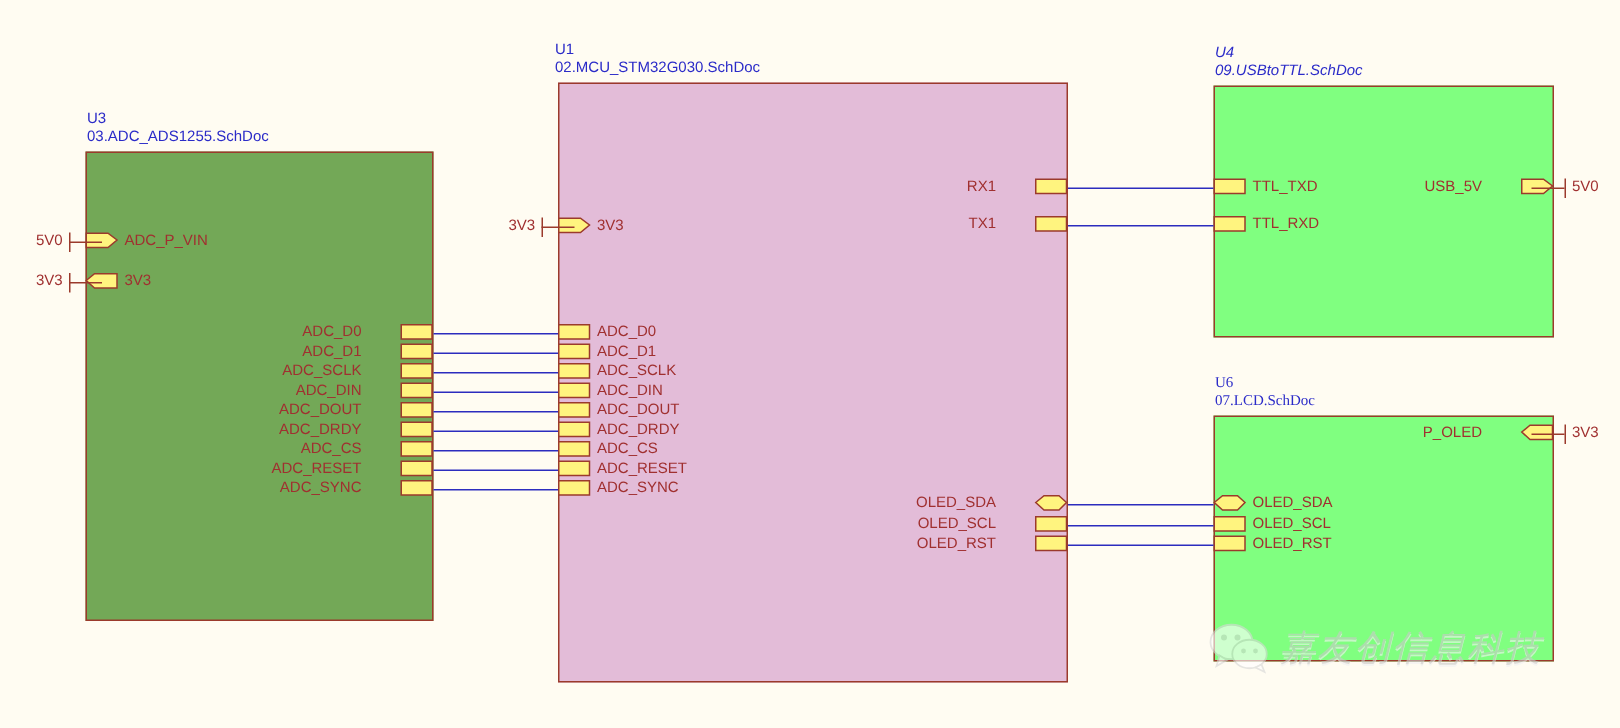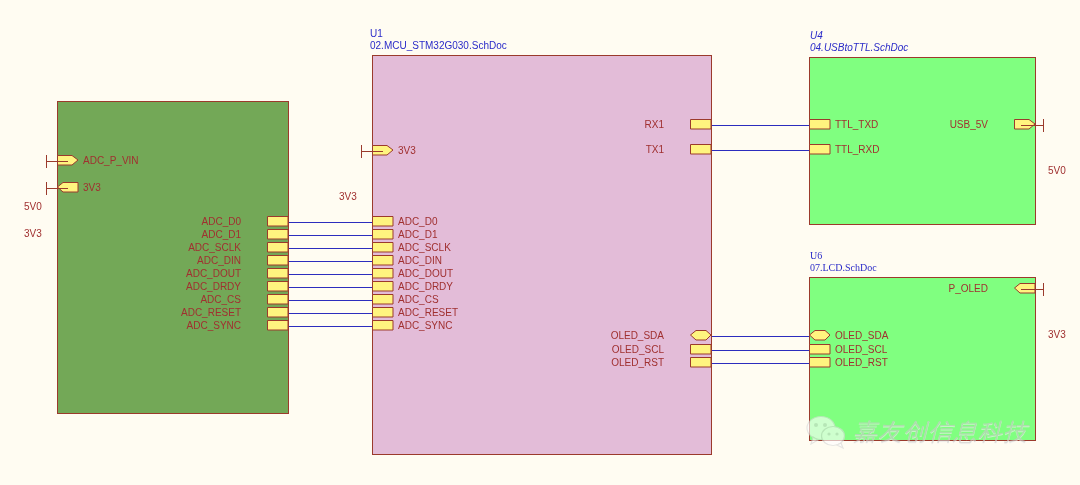--- a/index.html
+++ b/index.html
@@ -22,36 +22,37 @@
   .entry{position:absolute;width:0;height:0;}
   .entry .shape{position:absolute;left:0;top:0;}
   .entry .nm{position:absolute;color:#A03030;font-size:10px;line-height:10px;white-space:nowrap;top:1px;}
   .entry .nm.right{left:26px;}
   .entry .nm.left{right:26px;text-align:right;}
 
   .wire{position:absolute;background:#2C2CBE;height:1px;}
   .pwire{position:absolute;background:#9B3A2C;height:1px;}
 
   
-  .netlbl{position:absolute;color:#A03030;font-size:10px;line-height:10px;white-space:nowrap;margin-top:46px;}
+  .netlbl{position:absolute;color:#A03030;font-size:10px;line-height:10px;white-space:nowrap;}
   .tick{position:absolute;background:#9B3A2C;width:1px;}
 
   svg{display:block;overflow:visible;}
 
   
   #watermark{position:absolute;left:806px;top:415px;display:flex;align-items:center;gap:7px;opacity:.62;text-align:center;}
   #wm-text{font-size:24px;color:#C9C9C9;font-style:italic;letter-spacing:1px;
            font-family:"DejaVu Sans","Liberation Sans",sans-serif;white-space:nowrap;
            text-shadow:0 1px 0 #f2f2f2;}
 </style>
 </head>
 <body>
 
 <div id="canvas">
     <div class="sheet green-dark" style="left: 57px; top: 101px; width: 232px; height: 313px;"></div>
+    <div class="desig" style="left: 58px; top: 74px;"><span>U3</span><span class="d2">03.ADC_ADS1255.SchDoc</span></div>
     <div class="entry" style="left: 57px; top: 155px;">
       <span class="shape">
         <svg width="22" height="11" viewBox="0 0 22 11">
           <polygon points="0.5,0.5 15,0.5 21,5 15,10 0.5,10" fill="#FFF47F" stroke="#9B3A2C" stroke-width="1"></polygon>
         </svg>
       </span>
       <span class="nm right">ADC_P_VIN</span>
     </div>
     <div class="entry" style="left: 57px; top: 182px;">
       <span class="shape">
@@ -249,21 +250,21 @@
     </div>
     <div class="entry" style="left: 690px; top: 357px;">
       <span class="shape">
         <svg width="22" height="11" viewBox="0 0 22 11">
           <polygon points="0.5,0.5 21,0.5 21,10 0.5,10" fill="#FFF47F" stroke="#9B3A2C" stroke-width="1"></polygon>
         </svg>
       </span>
       <span class="nm left">OLED_RST</span>
     </div>
     <div class="sheet green-bright" style="left: 809px; top: 57px; width: 227px; height: 168px;"></div>
-    <div class="desig" style="left: 810px; top: 30px; font-style: italic;"><span>U4</span><span class="d2">04.USBtoTTL.SchDoc</span></div>
+    <div class="desig" style="left: 810px; top: 30px; font-style: italic;"><span>U4</span><span class="d2">09.USBtoTTL.SchDoc</span></div>
     <div class="entry" style="left: 809px; top: 119px;">
       <span class="shape">
         <svg width="22" height="11" viewBox="0 0 22 11">
           <polygon points="0.5,0.5 21,0.5 21,10 0.5,10" fill="#FFF47F" stroke="#9B3A2C" stroke-width="1"></polygon>
         </svg>
       </span>
       <span class="nm right">TTL_TXD</span>
     </div>
     <div class="entry" style="left: 809px; top: 144px;">
       <span class="shape">

